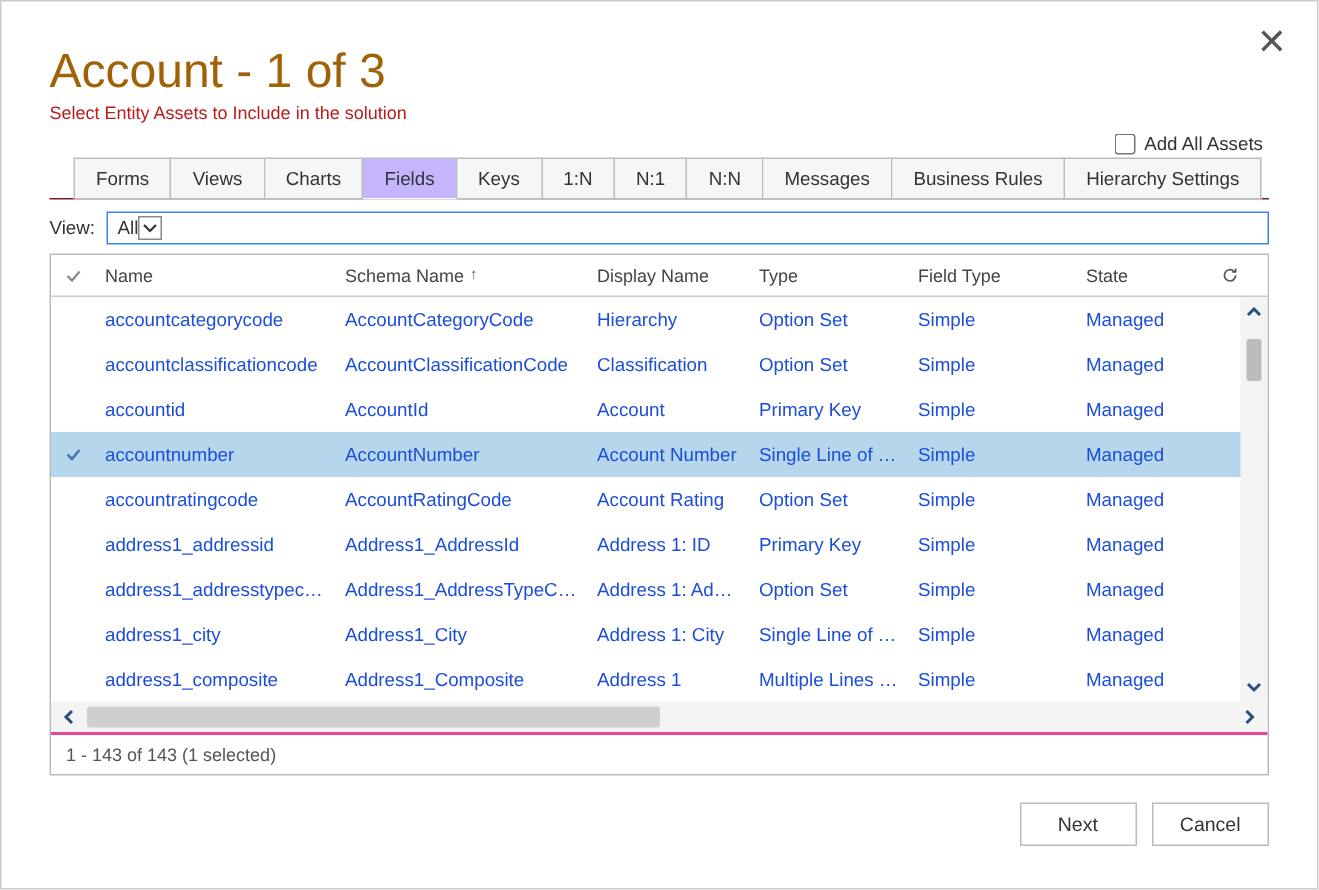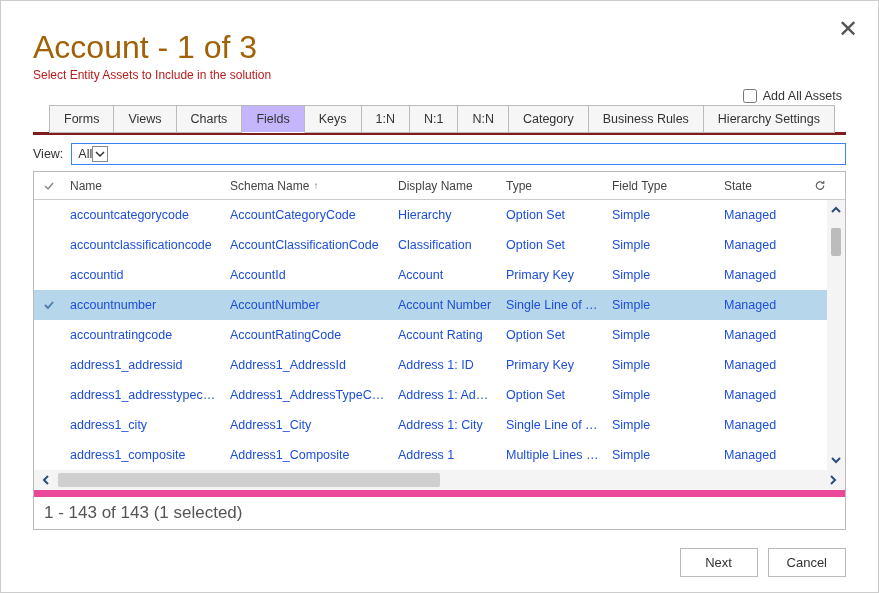--- a/index.html
+++ b/index.html
@@ -47,21 +47,21 @@
       right: 36px;
       display: flex;
       gap: 18px;
       align-items: center;
       font-size: 12.5px;
       color: #333;
     }
     .meta-row label { display: flex; align-items: center; gap: 6px; cursor: pointer; }
     .meta-row input[type=checkbox] { width: 14px; height: 14px; }
     .tabs-wrap {
-      border-bottom: 3px solid #7f1d1d;
+      border-bottom: 1px solid #7f1d1d;
       margin-top: 12px;
       margin-bottom: 0;
       padding-left: 16px;
     }
     .tabs {
       display: flex;
       border-top: 1px solid #bbb;
       border-left: 1px solid #bbb;
       position: relative;
       top: 1px;
@@ -182,23 +182,23 @@
       align-items: center;
       justify-content: space-between;
       padding: 0 6px;
       position: relative;
     }
     .scroll-horiz .arrow { color: #2a4d7a; font-size: 16px; cursor: pointer; line-height:1;}
     .scroll-horiz .track { position: absolute; left: 24px; right: 24px; top: 3px; bottom: 3px; }
     .scroll-horiz .thumb { position: absolute; left: 0; width: 50%; top: 0; bottom: 0; background: #cfcfcf; border-radius: 2px; }
     .status {
       padding: 6px 10px;
-      font-size: 17px;
+      font-size: 12px;
       color: #555;
-      border-top: 7px solid #ec4899;
+      border-top: 2px solid #ec4899;
     }
     .button-row {
       display: flex;
       justify-content: flex-end;
       gap: 10px;
       padding: 18px 0 16px 0;
     }
     .btn {
       min-width: 78px;
       padding: 6px 18px;
@@ -229,21 +229,21 @@
   <div class="tabs-wrap">
     <div class="tabs" id="tabs">
         <div class="tab">Forms</div>
         <div class="tab">Views</div>
         <div class="tab">Charts</div>
         <div class="tab active">Fields</div>
         <div class="tab">Keys</div>
         <div class="tab">1:N</div>
         <div class="tab">N:1</div>
         <div class="tab">N:N</div>
-        <div class="tab">Category</div>
+        <div class="tab">Messages</div>
         <div class="tab">Business Rules</div>
         <div class="tab">Hierarchy Settings</div>
       </div>
   </div>
 
   <div class="view-row">
     <span class="label">View:</span>
     <div class="view-select">
       <span>All</span>
       <span class="chev">

